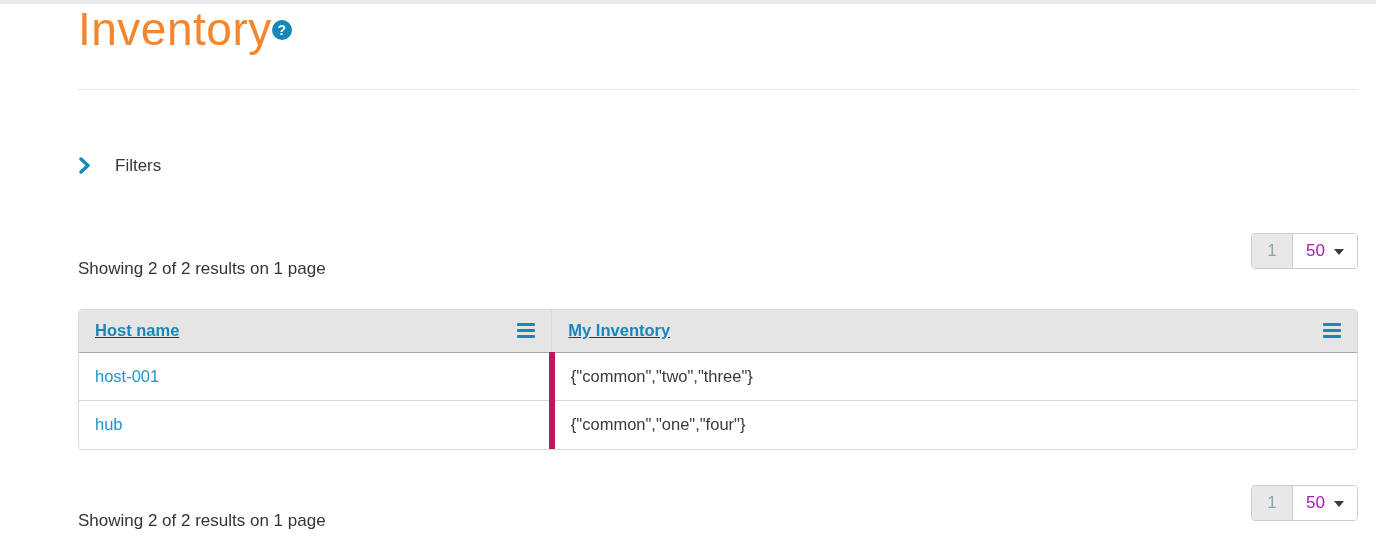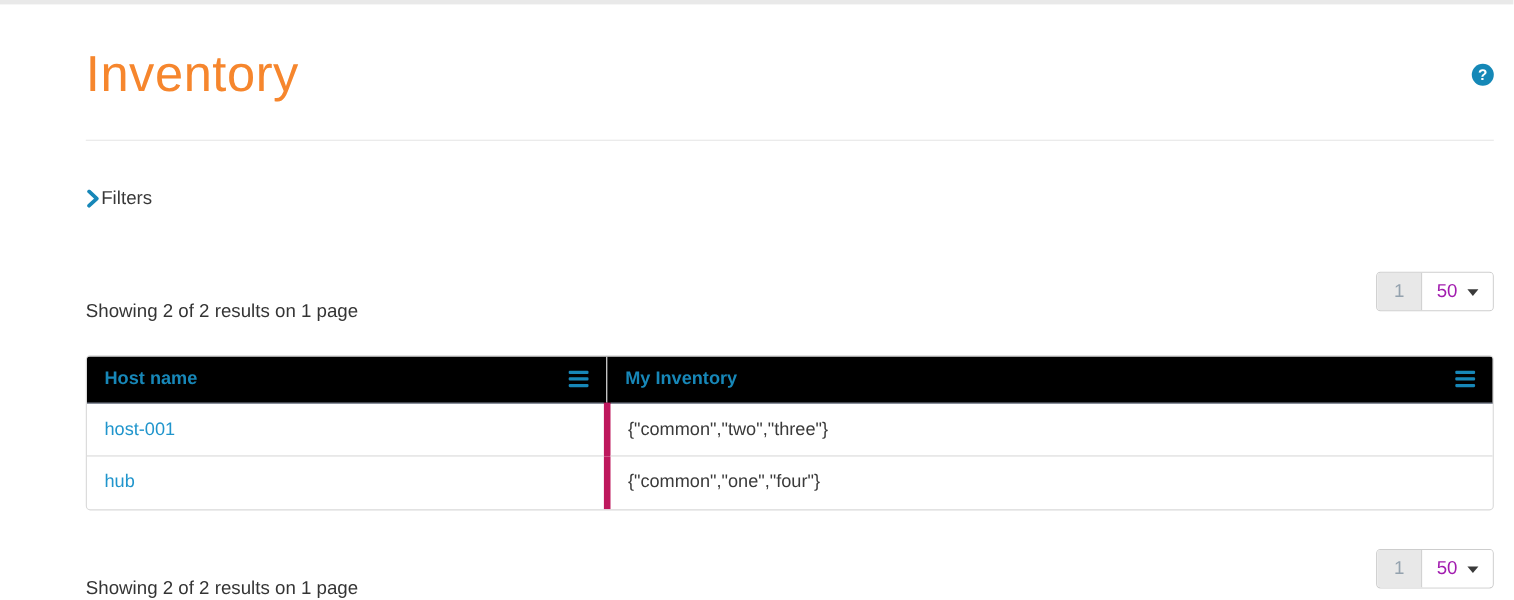--- a/index.html
+++ b/index.html
@@ -8,33 +8,33 @@
     width: 1376px; height: 545px;
     background: #ffffff;
     font-family: "Liberation Sans", sans-serif;
     color: #383838;
     overflow: hidden;
     position: relative;
   }
   .top-strip { height: 4px; background: #e9e9e9; width: 100%; }
   .container { padding: 0 18px 0 78px; }
 
-  .header-row { display: flex; justify-content: space-between; align-items: flex-start; margin-top: 38px; }
+  .header-row { display: flex; align-items: flex-start; }
   .page-title { font-size: 46px; font-weight: 300; color: #f6862d; line-height: 1.1; letter-spacing: 0.5px; }
   .help-icon {
     width: 20px; height: 20px; border-radius: 50%;
     background: #1588b7; color: #fff;
     font-size: 14px; font-weight: bold;
     display: flex; align-items: center; justify-content: center;
     margin-top: 16px; cursor: pointer; user-select: none;
   }
 
   .divider { border: none; border-top: 1px solid #e6e6e6; margin: 34px 0 0 0; }
 
-  .filters-row { margin-top: 42px; display: flex; align-items: center; gap: 1px; cursor: pointer; width: fit-content; }
+  .filters-row { margin-top: 66px; display: flex; gap: 24px; cursor: pointer; width: fit-content; }
   .chevron-icon { display: inline-flex; margin-top: 1px; }
   .filters-label { font-size: 17px; color: #383838; }
 
   .results-row { margin-top: 48px; display: flex; justify-content: space-between; align-items: center; }
   .results-text { font-size: 17px; color: #343434; margin-top: 35px; }
 
   .pagination {
     display: inline-flex; border: 1px solid #cdcdcd; border-radius: 4px;
     overflow: hidden; height: 36px; background: #fff;
   }
@@ -52,21 +52,22 @@
     width: 0; height: 0;
     border-left: 5px solid transparent; border-right: 5px solid transparent;
     border-top: 6px solid #3a3a3a; margin-top: 2px;
   }
 
   .table-wrap { margin-top: 30px; border: 1px solid #d9d9d9; border-radius: 4px; overflow: hidden; }
   table { width: 100%; border-collapse: collapse; font-size: 16.5px; }
   th {
     text-align: left; padding: 0 16px; height: 43px;
     border-bottom: 1px solid #a3abbd;
-    background: #000000;
+    background: #e5e5e5;
+    text-decoration: underline;
   }
   .th-inner { display: flex; justify-content: space-between; align-items: center; }
   .col-label { color: #1787b8; font-weight: bold; font-size: 16.5px; }
   .col-host { width: 37%; border-right: 1px solid #d9d9d9; }
   td { padding: 0 16px; height: 48px; border-bottom: 1px solid #d9d9d9; vertical-align: middle; }
   td.cell-host { border-right: 6px solid #be185d; }
   tr:last-child td { border-bottom: none; }
   .host-link { color: #2095cc; text-decoration: none; cursor: pointer; }
   .inventory-value { color: #3a3a3a; }
 

